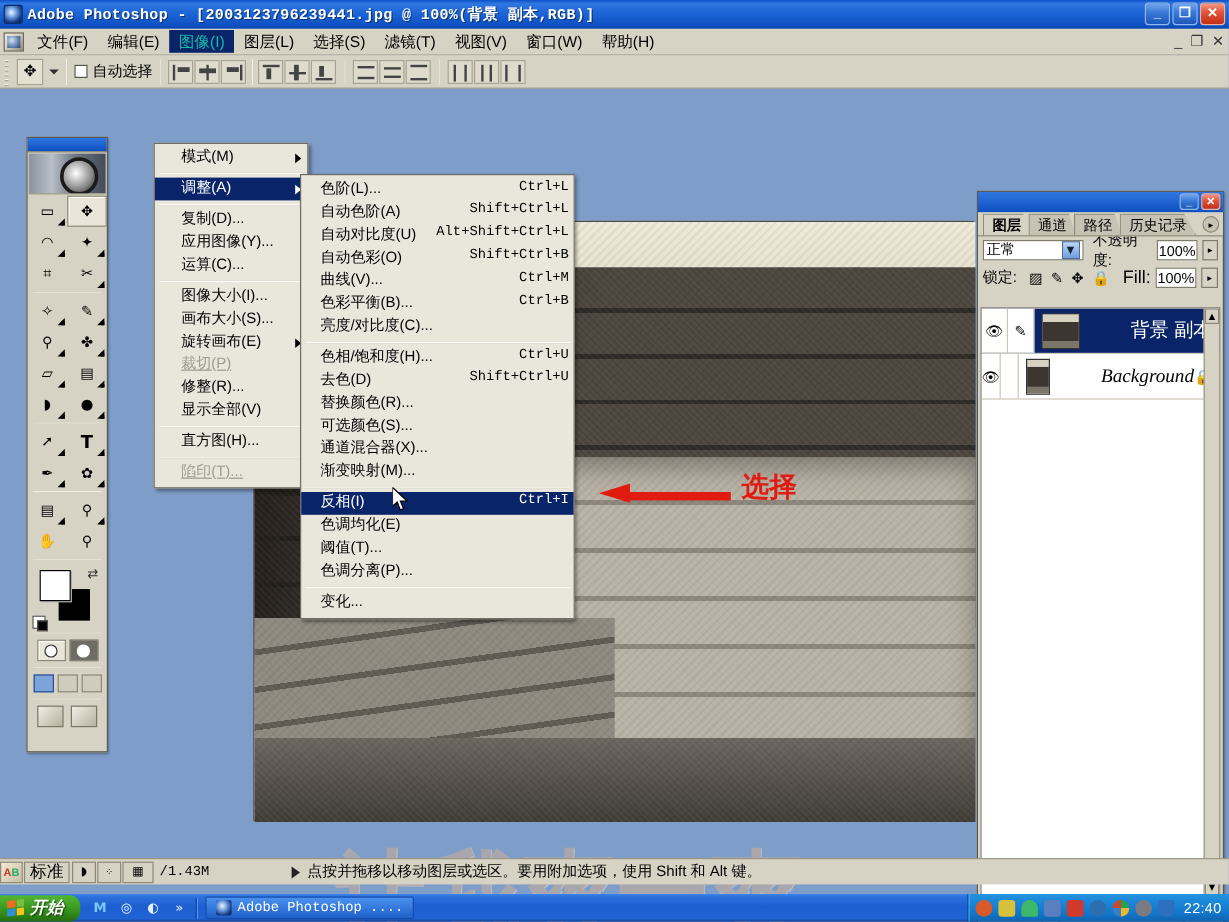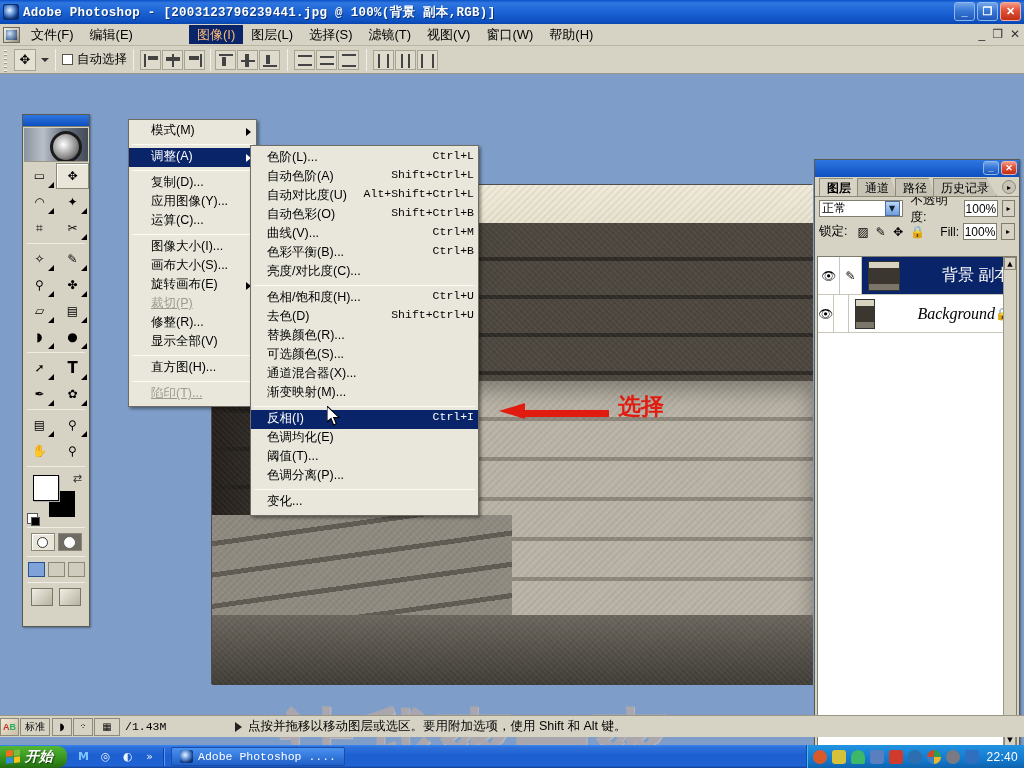--- a/index.html
+++ b/index.html
@@ -60,21 +60,21 @@
   }
   #menubar .doc-ico::after {
     content:""; position:absolute; left:2px; top:2px; width:11px; height:10px;
     background: radial-gradient(circle at 35% 35%,#d8e4f4 0%,#7f9dc4 40%,#29406b 100%);
   }
   .mi {
     padding: 3px 8px 3px 8px; font-size: 13px; color: #000;
     font-family: "Liberation Sans", "DejaVu Sans", sans-serif;
     white-space: nowrap; line-height: 1;
   }
-  .mi.active { background: #0a246a; color: #fdba74; margin-left: 48px; }
+  .mi.active { background: #0a246a; color: #14b8a6; }
   .mwin { position: absolute; right: 4px; top: 3px; display: flex; gap: 7px; color: #333; font-size: 12px; font-family:"Liberation Sans",sans-serif;}
 
   
   #optionsbar {
     position: absolute; left: 0; top: 46px; width: 1024px; height: 28px;
     background: #d6d3c4; border-bottom: 1px solid #9b9784;
     display: flex; align-items: center;
   }
   .grip { width: 8px; height: 24px; margin-left: 2px;
     background-image: repeating-linear-gradient(to bottom,#fbfaf5 0 1px,#9b9784 1px 2px,transparent 2px 4px);
@@ -301,21 +301,21 @@
     display:flex;align-items:center;justify-content:center;}
   .scroll-v .dn{position:absolute;bottom:0;left:0;right:0;}
 
   
   #statusbar {
     position: absolute; left: 0; top: 715px; width: 1024px; height: 22px;
     background: #d6d3c4; border-top: 1px solid #9b9784; display: flex; align-items: center;
   }
   .sb-btn { width:20px;height:18px;border:1px solid #8e8a77;background:#d6d3c4;
             display:flex;align-items:center;justify-content:center;font-size:10px; margin-right:1px;}
-  .sb-std { height:18px;border:1px solid #8e8a77;background:#d6d3c4; padding:0 4px; font-size:10px;
+  .sb-std { height:18px;border:1px solid #8e8a77;background:#d6d3c4; padding:0 4px; font-size:14px;
             display:flex;align-items:center; margin-right:2px;}
   .sb-size { width:110px; font-size:11.5px; padding-left:4px;
             font-family:"Liberation Mono","DejaVu Sans Mono",monospace; }
   .sb-hint { flex:1; font-size:12.5px; padding-left:6px; white-space:nowrap; }
   .sb-tri { width:0;height:0;border-top:5px solid transparent;border-bottom:5px solid transparent;border-left:7px solid #222; margin-left:4px;}
 
   
   #taskbar {
     position: absolute; left: 0; top: 745px; width: 1024px; height: 23px;
     background: linear-gradient(to bottom,#3b88ef 0%,#2e72dd 8%,#1d5fd0 45%,#1f63d4 90%,#123f92 100%);
@@ -571,21 +571,21 @@
       </div>
 
       <div class="lrow">
         <span style="font-size:12.5px">锁定:</span>
         <span class="lockicons">
           <span class="ic">▨</span>
           <span class="ic">✎</span>
           <span class="ic">✥</span>
           <span class="ic">🔒</span>
         </span>
-        <span style="margin-left:auto;font-size:12px">Fill:</span>
+        <span style="margin-left:auto;font-size:15px">Fill:</span>
         <span class="sel-box" style="width:34px;justify-content:center">
           <span>100%</span>
         </span>
         <span class="spin ic">▸</span>
       </div>
 
       <div class="layerlist">
         <div class="layer sel">
           <span class="eyecol ic" style="color:#000;background:#fff">👁</span>
           <span class="brushcol ic" style="color:#000;background:#fff">✎</span>

